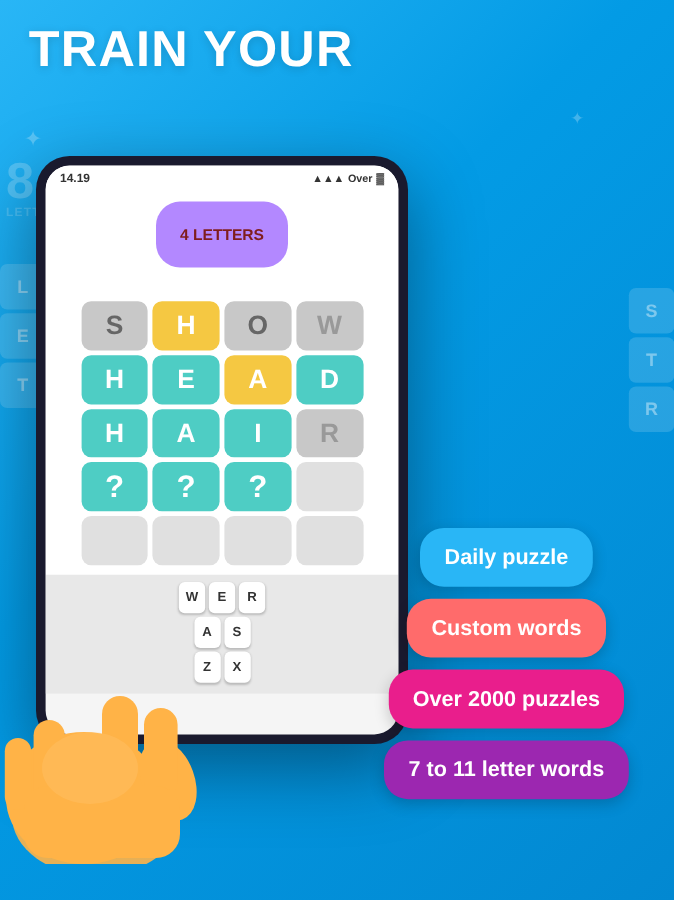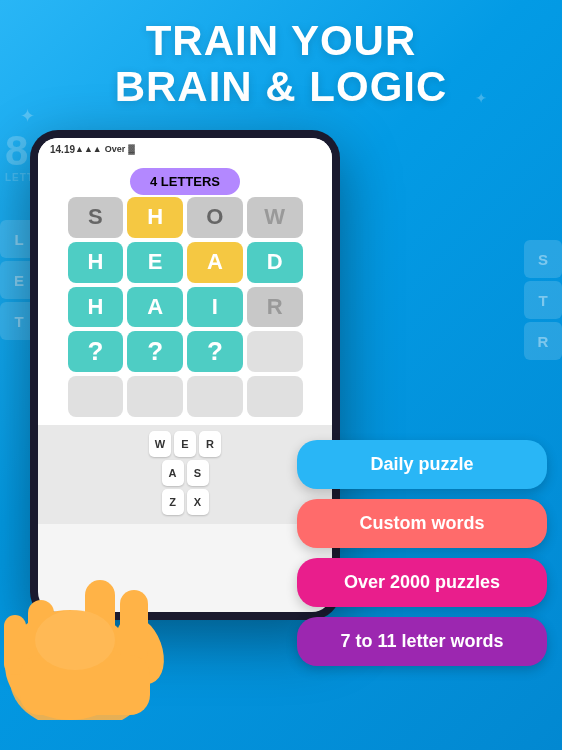--- a/index.html
+++ b/index.html
@@ -12,22 +12,22 @@
       background: linear-gradient(135deg, #29b6f6 0%, #039be5 40%, #0288d1 100%);
       position: relative;
     }
 
     
     .main-title {
       position: absolute;
       top: 18px;
       left: 0;
       right: 0;
-      text-align: center;
       z-index: 10;
+      padding-left: 24px;
     }
 
     .main-title h1 {
       color: white;
       font-size: 42px;
       font-weight: 900;
       line-height: 1.1;
       text-shadow: 0 2px 8px rgba(0,0,0,0.15);
       letter-spacing: 1px;
     }
@@ -55,20 +55,21 @@
       background: #f5f5f5;
       border-radius: 20px;
       overflow: hidden;
     }
 
     .device-status-bar {
       background: white;
       height: 22px;
       display: flex;
       align-items: center;
+      justify-content: space-between;
       padding: 0 12px;
       font-size: 10px;
       font-weight: bold;
       color: #333;
     }
 
     .status-right {
       display: flex;
       align-items: center;
       gap: 3px;
@@ -76,27 +77,27 @@
     }
 
     .game-area {
       background: white;
       padding: 8px 10px;
       flex: 1;
     }
 
     .letters-badge {
       background: #b388ff;
-      color: #000000;
+      color: #7f1d1d;
       border-radius: 20px;
-      padding: 6px 20px;
+      padding: 20px 20px;
       font-size: 13px;
       font-weight: 900;
       text-align: center;
-      margin: 0 auto 2px;
+      margin: 0 auto 28px;
       width: fit-content;
       display: block;
     }
 
     .word-grid {
       display: grid;
       grid-template-columns: repeat(4, 1fr);
       grid-template-rows: repeat(5, 1fr);
       gap: 4px;
       margin: 0 auto;
@@ -150,20 +151,21 @@
     .features-panel {
       position: absolute;
       top: 440px;
       right: 0;
       width: 265px;
       z-index: 30;
       display: flex;
       flex-direction: column;
       gap: 10px;
       padding-right: 15px;
+      align-items: center;
     }
 
     .feature-btn {
       border-radius: 20px;
       padding: 14px 20px;
       font-size: 18px;
       font-weight: 900;
       color: white;
       text-align: center;
       box-shadow: 0 4px 12px rgba(0,0,0,0.2);
@@ -210,21 +212,20 @@
 
 <div style="position:absolute;right:0;top:240px;z-index:5;">
   <div style="width:38px;height:38px;border-radius:6px;background:rgba(255,255,255,0.15);display:flex;align-items:center;justify-content:center;color:rgba(255,255,255,0.4);font-size:15px;font-weight:900;margin-bottom:3px;">S</div>
   <div style="width:38px;height:38px;border-radius:6px;background:rgba(255,255,255,0.15);display:flex;align-items:center;justify-content:center;color:rgba(255,255,255,0.4);font-size:15px;font-weight:900;margin-bottom:3px;">T</div>
   <div style="width:38px;height:38px;border-radius:6px;background:rgba(255,255,255,0.15);display:flex;align-items:center;justify-content:center;color:rgba(255,255,255,0.4);font-size:15px;font-weight:900;">R</div>
 </div>
 
 <div class="main-title">
   <h1>
     <span>TRAIN YOUR</span><br>
-    <span>BRAIN &amp; LOGIC</span>
   </h1>
 </div>
 
 <div class="device-wrapper">
   <div class="device-screen">
 
     <div class="device-status-bar">
       <span>14.19</span>
       <div class="status-right">
         <span>▲▲▲</span>

